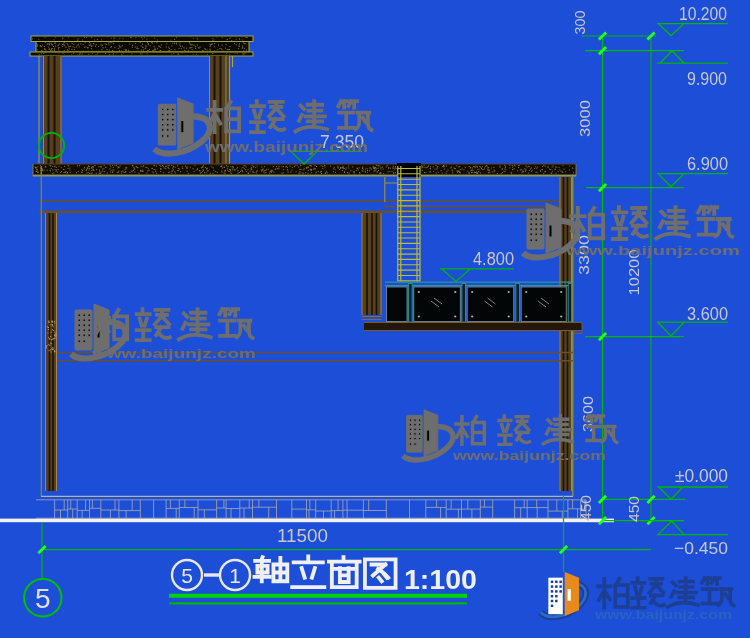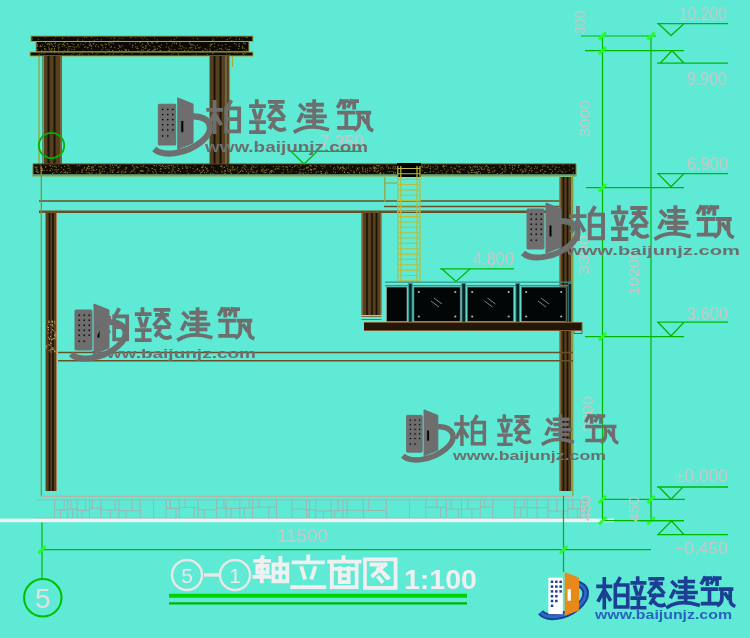--- a/index.html
+++ b/index.html
@@ -1,16 +1,16 @@
 <!DOCTYPE html>
 <html><head>
 <meta charset="utf-8">
 <style>
 html,body{margin:0;padding:0;background:#000;}
-#c{position:relative;width:750px;height:638px;background:#5eead4;overflow:hidden;}
+#c{position:relative;width:750px;height:638px;background:#1d4ed8;overflow:hidden;}
 svg{position:absolute;left:0;top:0;}
 text{font-family:"Liberation Sans",sans-serif;}
 </style>
 </head>
 <body>
 <div id="c">
 <svg width="750" height="638" viewBox="0 0 750 638">
 <defs>
 
 <g id="wmlogo">

